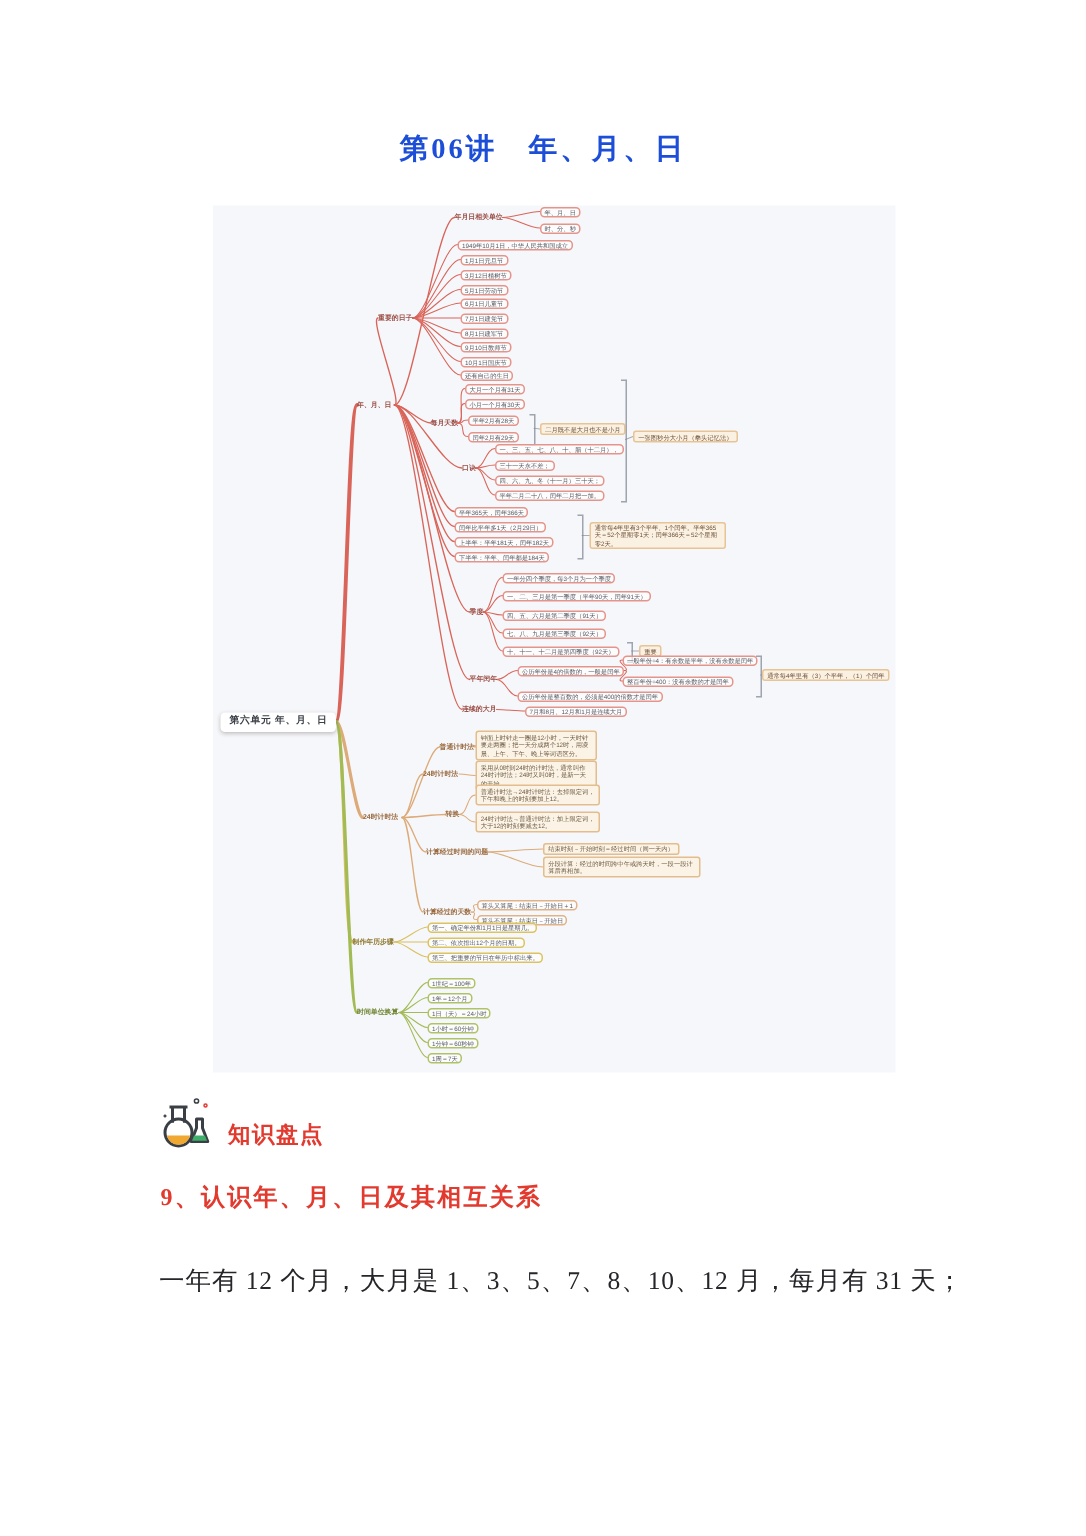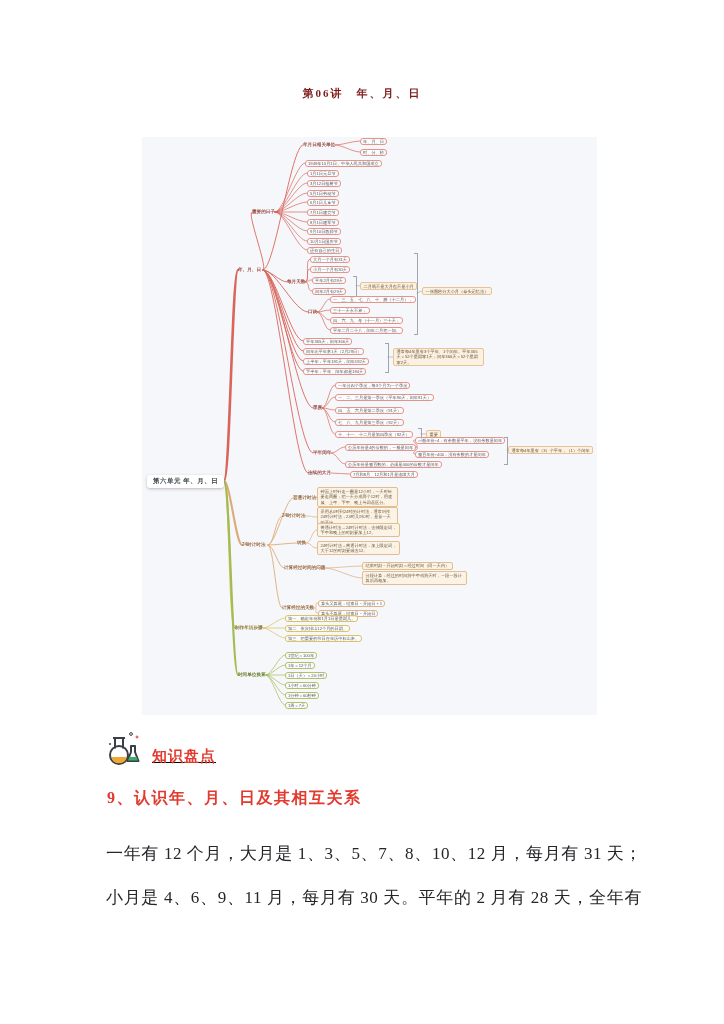--- a/index.html
+++ b/index.html
@@ -1,20 +1,20 @@
 <!DOCTYPE html>
 <html><head>
 <meta charset="utf-8">
 <style>
   html,body{margin:0;padding:0;}
   body{width:724px;height:1024px;position:relative;background:#ffffff;
        font-family:"Liberation Serif","DejaVu Serif",serif;overflow:hidden;}
 
   .doc-title{position:absolute;left:0;top:86px;width:724px;text-align:center;
-    font-size:11px;font-weight:bold;color:#7f1d1d;letter-spacing:2px;}
+    font-size:19px;font-weight:bold;color:#1d4ed8;letter-spacing:2px;}
 
   
   #mindmap{position:absolute;left:142px;top:137px;width:455px;height:578px;
     background:#f6f7fa;overflow:hidden;}
   #mindmap svg{position:absolute;left:0;top:0;}
   .mm-node{position:absolute;white-space:nowrap;line-height:1.25;
     font-family:"Liberation Sans","DejaVu Sans",sans-serif;}
   .mm-node.wrap{white-space:normal;}
   .root{background:#ffffff;color:#3c4148;font-size:6.5px;font-weight:bold;
     padding:2.5px 6px;border-radius:3px;box-shadow:0 1px 3px rgba(60,40,40,.3);
@@ -33,21 +33,21 @@
   .yf{font-size:4.2px;color:#565b63;border:1px solid #dcc35f;border-radius:3px;
     padding:0 2px;background:rgba(255,255,255,.65);}
   .gl{color:#6e8430;font-size:4.6px;font-weight:bold;}
   .gf{font-size:4.2px;color:#565b63;border:1px solid #aec368;border-radius:3px;
     padding:0 2px;background:rgba(255,255,255,.65);}
   .brace{position:absolute;width:3px;border:solid rgba(130,138,148,.75);
     border-width:1px 1px 1px 0;}
 
   
   .section-head{position:absolute;left:106px;top:726px;height:42px;
-    display:flex;align-items:flex-end;text-decoration:underline;}
+    display:flex;align-items:flex-end;}
   .section-head .label{font-size:15px;font-weight:bold;color:#e23a2e;
     margin-left:6px;letter-spacing:1px;padding-bottom:2px;}
   .h1{position:absolute;left:107px;top:788px;font-size:16px;font-weight:bold;
     color:#e23a2e;letter-spacing:1.5px;}
   .para{position:absolute;left:106px;top:832px;width:536px;font-size:17px;
     color:#26262a;letter-spacing:.5px;}
   .para .line{line-height:44px;height:44px;}
   .para .line.just{text-align:justify;text-align-last:justify;}
 </style>
 </head>
@@ -225,14 +225,13 @@
     <circle cx="31" cy="9" r="1" fill="none" stroke="#e23a2e" stroke-width="1"></circle>
     <path d="M3 16 l2 0 M4 15 l0 2" stroke="#3a3f45" stroke-width="1"></path>
   </svg>
   <span class="label">知识盘点</span>
 </div>
 
 <div class="h1">9、认识年、月、日及其相互关系</div>
 
 <div class="para">
   <div class="line just">一年有 12 个月，大月是 1、3、5、7、8、10、12 月，每月有 31 天；</div>
-  <div class="line just">小月是 4、6、9、11 月，每月有 30 天。平年的 2 月有 28 天，全年有</div>
 </div>
 
 </body></html>

